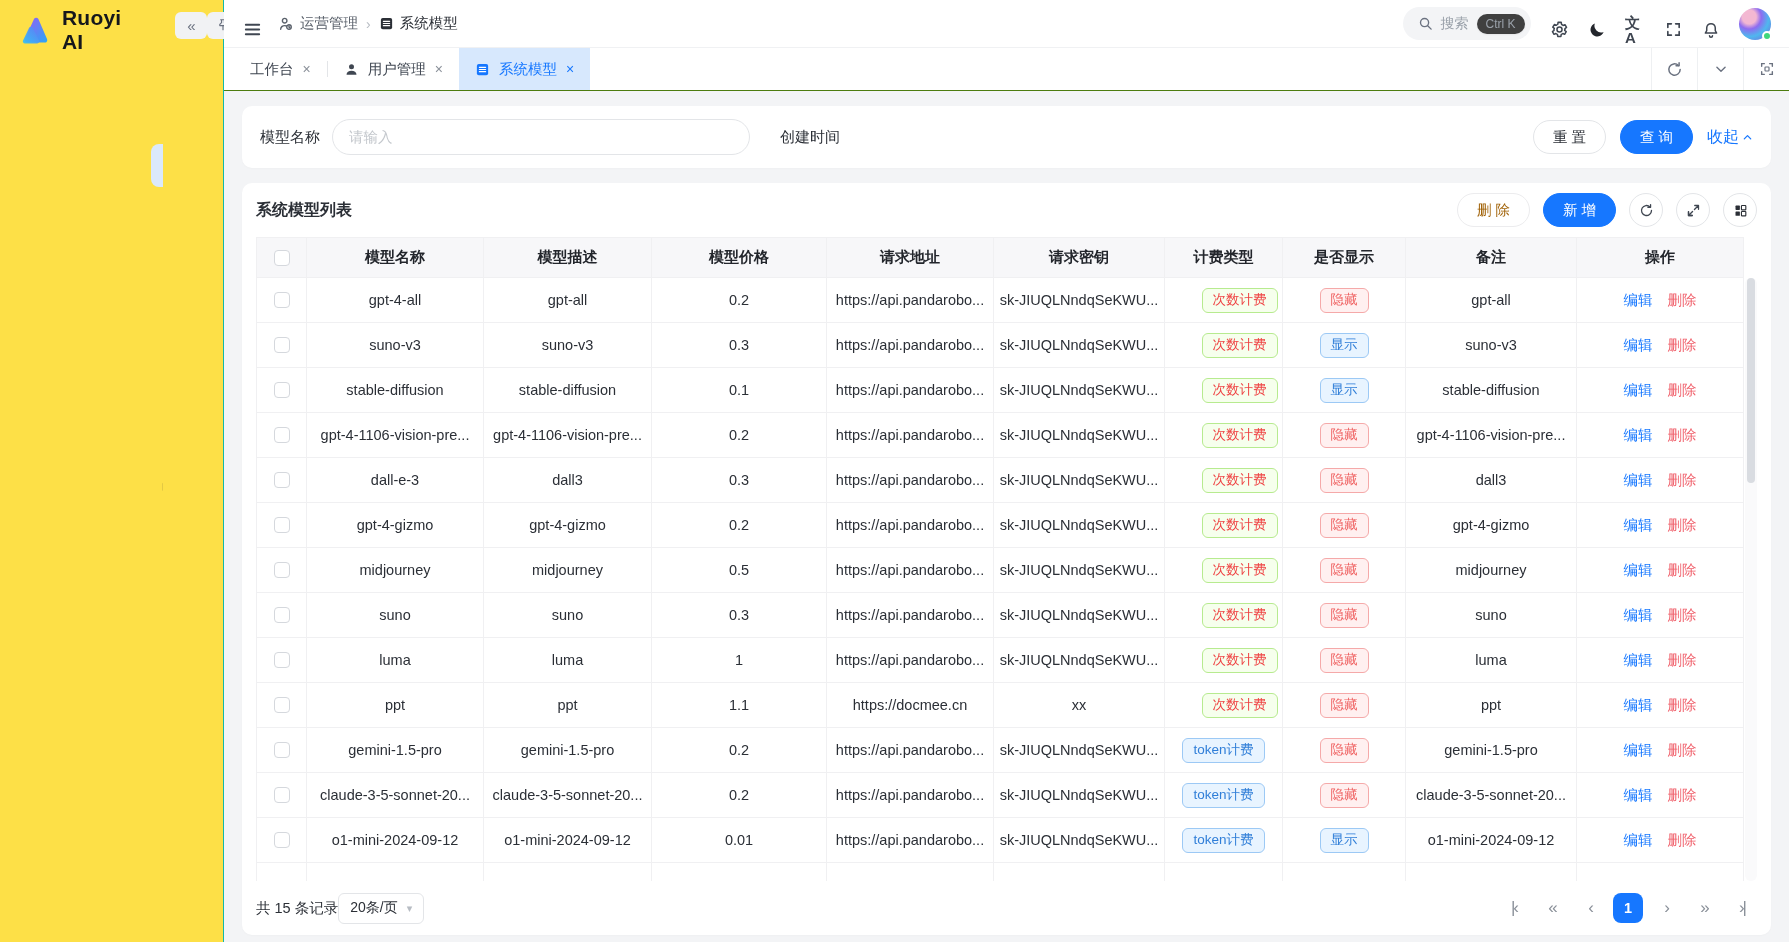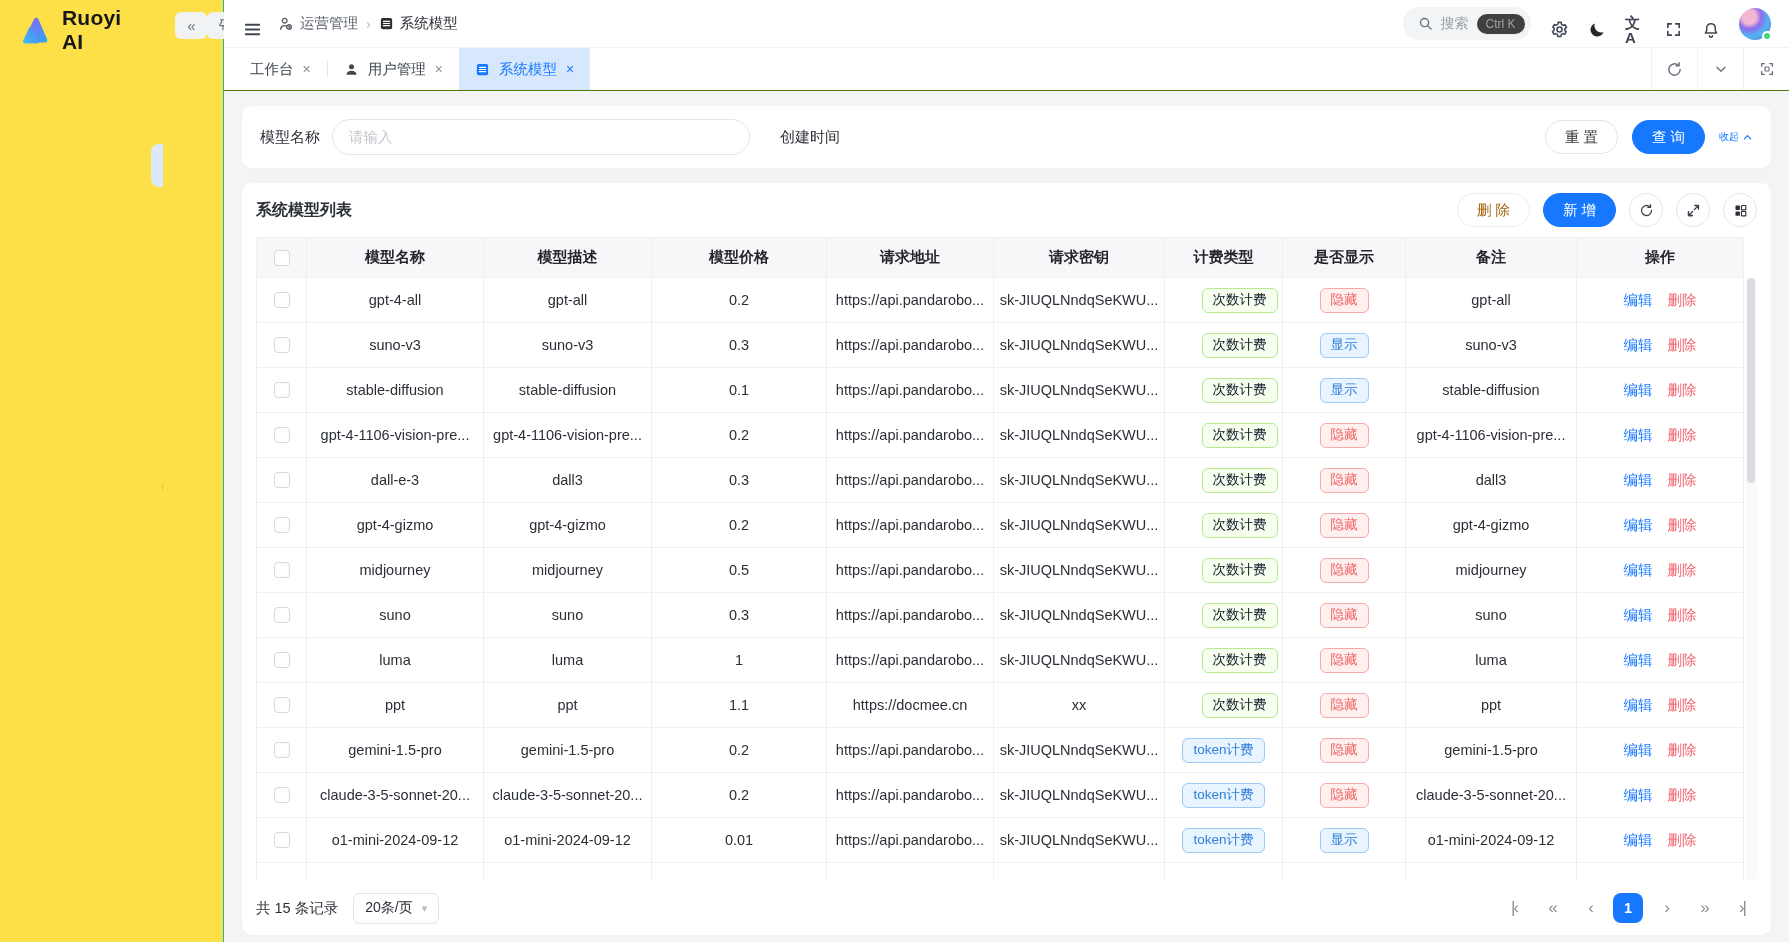--- a/index.html
+++ b/index.html
@@ -60,48 +60,48 @@
   .f-input { width:418px; height:36px; border:1px solid #e3e5e8; border-radius:18px; padding:0 16px; font-size:14.5px; color:#2b2f36; outline:none; font-family:inherit; background:#fff; }
   .f-input::placeholder { color:#c3c7cc; }
   .date-range { width:410px; height:36px; border:1px solid #e3e5e8; border-radius:18px; display:flex; align-items:center; padding:0 14px; gap:10px; cursor:text; }
   .date-ph { color:#c6cacf; font-size:14.5px; flex:1; }
   .date-arrow { color:#c6cacf; font-size:13px; }
   .ml28 { margin-left:30px; }
   .filter-actions { margin-left:auto; display:flex; align-items:center; gap:14px; }
   .btn { height:34px; padding:0 19px; border-radius:17px; font-size:14.5px; display:inline-flex; align-items:center; justify-content:center; cursor:pointer; border:1px solid #e3e5e8; background:#fff; color:#2b2f36; font-family:inherit; white-space:nowrap; }
   .btn.primary { background:#1677ff; border-color:#1677ff; color:#fff; }
   .btn.disabled { color:#a16207; background:#fff; border-color:#ececee; cursor:not-allowed; }
-  .collapse-link { color:#1677ff; font-size:10px; display:flex; align-items:center; gap:3px; cursor:pointer; white-space:nowrap; }
+  .collapse-link { color:#1677ff; font-size:16px; display:flex; align-items:center; gap:3px; cursor:pointer; white-space:nowrap; }
 
   
   .table-card { background:#fff; border-radius:10px; margin-top:15px; flex:1; display:flex; flex-direction:column; min-height:0; padding:0 14px; box-shadow:0 1px 2px rgba(0,0,0,.02); }
   .card-head { height:54px; display:flex; align-items:center; flex-shrink:0; }
   .card-title { font-size:16px; font-weight:700; color:#2b2f36; }
   .card-tools { margin-left:auto; display:flex; align-items:center; gap:13px; }
   .icon-btn { width:34px; height:34px; border-radius:50%; border:1px solid #e3e5e8; background:#fff; display:flex; align-items:center; justify-content:center; color:#3f4651; cursor:pointer; }
 
   .table-wrap { flex:1; min-height:0; overflow:hidden; position:relative; }
   .grid-table { width:calc(100% - 13px); border-top:1px solid #f0f0f2; border-left:1px solid #f0f0f2; }
   .trow, .thead-row { display:grid; grid-template-columns:50px 177px 168px 175px 167px 171px 118px 123px 171px minmax(0,1fr); border-bottom:1px solid #f0f0f2; }
   .thead-row { background:#f7f7f9; height:40px; }
   .trow { height:45px; background:#fff; }
   .tcell { display:flex; align-items:center; justify-content:center; border-right:1px solid #f0f0f2; font-size:14.5px; color:#2b2f36; padding:0 8px; overflow:hidden; white-space:nowrap; }
   .thead-row .tcell { font-weight:700; font-size:15px; color:#23262c; }
   .cb { width:16px; height:16px; border:1px solid #d5d8dd; border-radius:4px; background:#fff; cursor:pointer; }
   .tag { display:inline-flex; align-items:center; height:25px; padding:0 10px; border-radius:6px; font-size:13.5px; border:1px solid transparent; }
-  .tag-green { background:#f6ffed; border-color:#b7eb8f; color:#0f172a;margin-left:32px; }
+  .tag-green { background:#f6ffed; border-color:#b7eb8f; color:#ef4444;margin-left:32px; }
   .tag-red { background:#fff0f0; border-color:#f5a9a9; color:#ef5f5f; }
   .tag-blue { background:#e8f4ff; border-color:#9cc9f5; color:#2f7ed8; }
   .c-actions { gap:15px; }
   .lnk-edit { color:#1677ff; font-size:14.5px; }
   .lnk-del { color:#f05f6a; font-size:14.5px; }
   .vscroll { position:absolute; top:41px; bottom:0; right:0; width:12px; background:#fafafb; border-radius:6px; }
   .vscroll .thumb { width:8px; margin:0 2px; height:205px; background:#d9dce1; border-radius:4px; }
 
-  .card-foot { height:54px; display:flex; align-items:center; flex-shrink:0; gap:15px;text-align:center; }
+  .card-foot { height:54px; display:flex; align-items:center; flex-shrink:0; gap:0;text-align:center; }
   .foot-total { font-size:14.5px; color:#2b2f36; }
   .page-size { height:31px; border:1px solid #e3e5e8; border-radius:6px; display:flex; align-items:center; gap:9px; padding:0 11px; font-size:14px; color:#2b2f36; cursor:pointer; }
   .page-size .caret { color:#b7bcc3; font-size:11px; }
   .pager { margin-left:auto; display:flex; align-items:center; gap:8px; }
   .pg { min-width:30px; height:30px; display:flex; align-items:center; justify-content:center; color:#8a9099; font-size:17px; cursor:pointer; border-radius:8px; letter-spacing:-2px; }
   .pg.current { background:#1677ff; color:#fff; font-size:14.5px; font-weight:700; letter-spacing:0; }
 </style>
 </head>
 <body>
 

